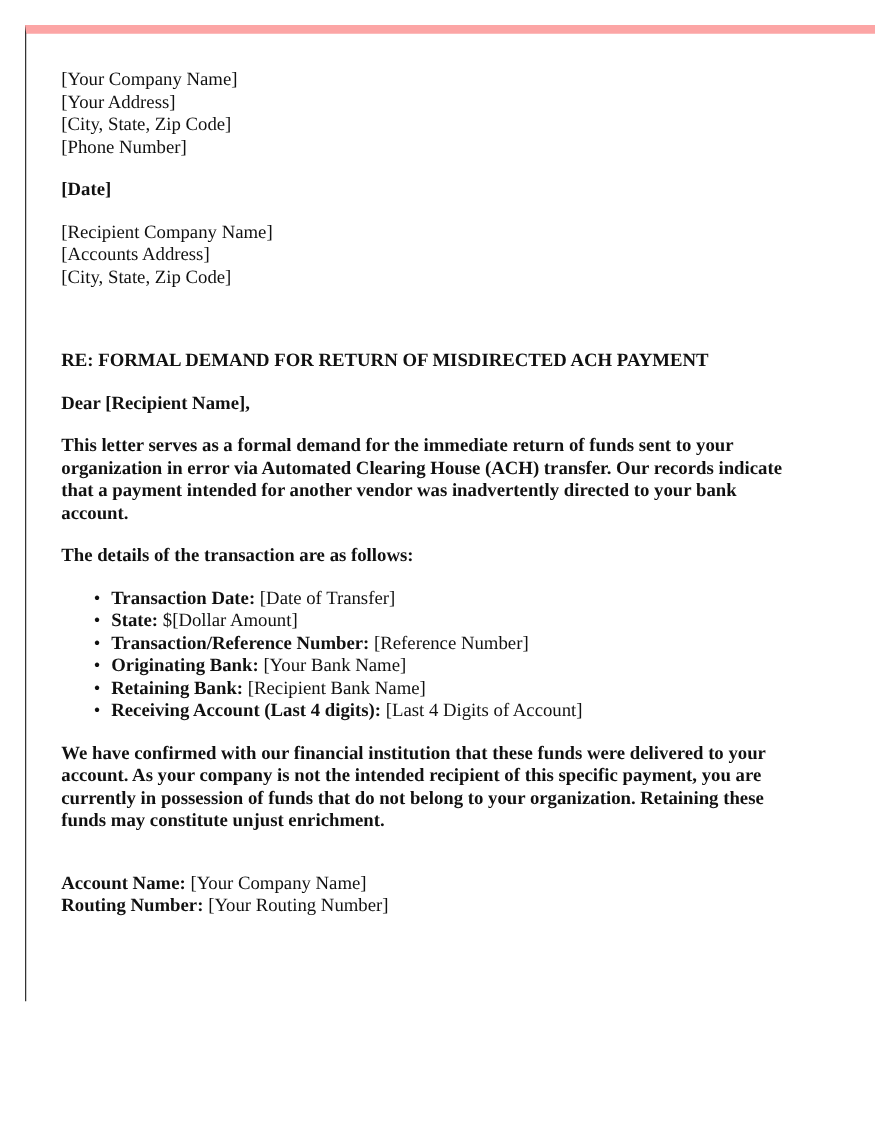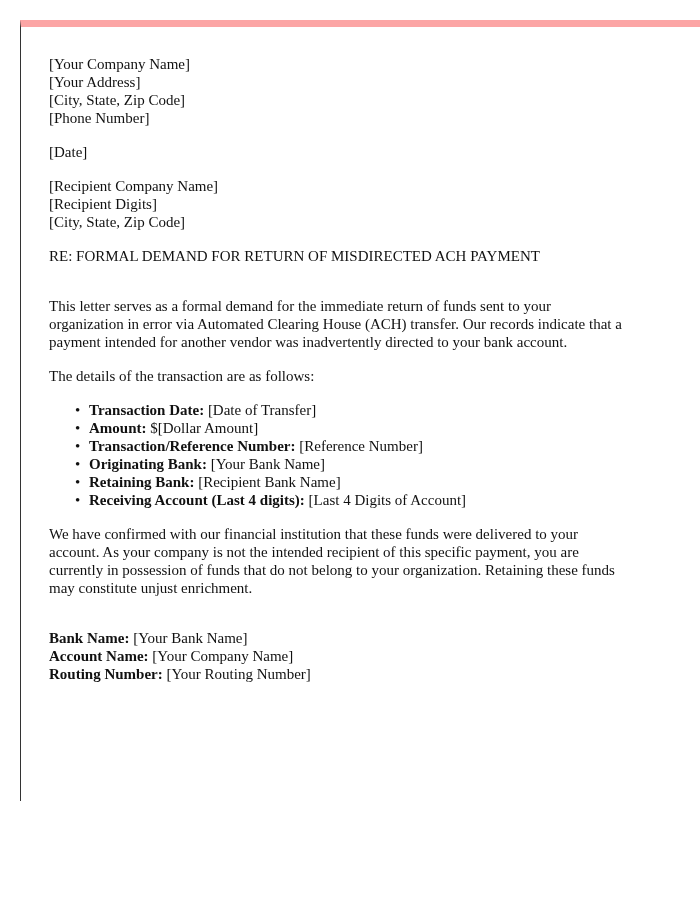--- a/index.html
+++ b/index.html
@@ -30,22 +30,22 @@
     }
     .content {
       position: absolute;
       left: 28px;
       top: 28px;
       width: 580px;
     }
     .block { margin: 0; }
     .gap { height: 16px; }
     .line { display: block; white-space: nowrap; }
-    .subject { font-weight: normal; }
-    p { margin: 0; }
+    .subject { font-weight: bold; margin-top: 33px; }
+    p { margin: 0; font-weight: bold; }
     ul {
       margin: 0;
       padding-left: 40px;
       list-style: none;
     }
     ul li {
       position: relative;
       white-space: nowrap;
     }
     ul li .bullet {
@@ -69,49 +69,50 @@
     </div>
 
     <div class="gap"></div>
 
     <p>[Date]</p>
 
     <div class="gap"></div>
 
     <div class="block">
       <span class="line">[Recipient Company Name]</span>
-      <span class="line">[Recipient Digits]</span>
+      <span class="line">[Accounts Address]</span>
       <span class="line">[City, State, Zip Code]</span>
     </div>
 
     <div class="gap"></div>
 
     <p class="subject">RE: FORMAL DEMAND FOR RETURN OF MISDIRECTED ACH PAYMENT</p>
 
     <div class="gap"></div>
 
+    <p>Dear [Recipient Name],</p>
 
     <div class="gap"></div>
 
     <p>This letter serves as a formal demand for the immediate return of funds sent to your organization in error via Automated Clearing House (ACH) transfer. Our records indicate that a payment intended for another vendor was inadvertently directed to your bank account.</p>
 
     <div class="gap"></div>
 
     <p>The details of the transaction are as follows:</p>
 
     <div class="gap"></div>
 
     <ul>
       <li>
         <span class="bullet">•</span>
         <b>Transaction Date:</b><span> [Date of Transfer]</span>
       </li>
       <li>
         <span class="bullet">•</span>
-        <b>Amount:</b><span> $[Dollar Amount]</span>
+        <b>State:</b><span> $[Dollar Amount]</span>
       </li>
       <li>
         <span class="bullet">•</span>
         <b>Transaction/Reference Number:</b><span> [Reference Number]</span>
       </li>
       <li>
         <span class="bullet">•</span>
         <b>Originating Bank:</b><span> [Your Bank Name]</span>
       </li>
       <li>
@@ -127,19 +128,18 @@
     <div class="gap"></div>
 
     <p>We have confirmed with our financial institution that these funds were delivered to your account. As your company is not the intended recipient of this specific payment, you are currently in possession of funds that do not belong to your organization. Retaining these funds may constitute unjust enrichment.</p>
 
     <div class="gap"></div>
 
 
     <div class="gap"></div>
 
     <div class="block">
-      <span class="line"><b>Bank Name:</b><span> [Your Bank Name]</span></span>
       <span class="line"><b>Account Name:</b><span> [Your Company Name]</span></span>
       <span class="line"><b>Routing Number:</b><span> [Your Routing Number]</span></span>
     </div>
 
   </div>
 </div>
 
 </body></html>

